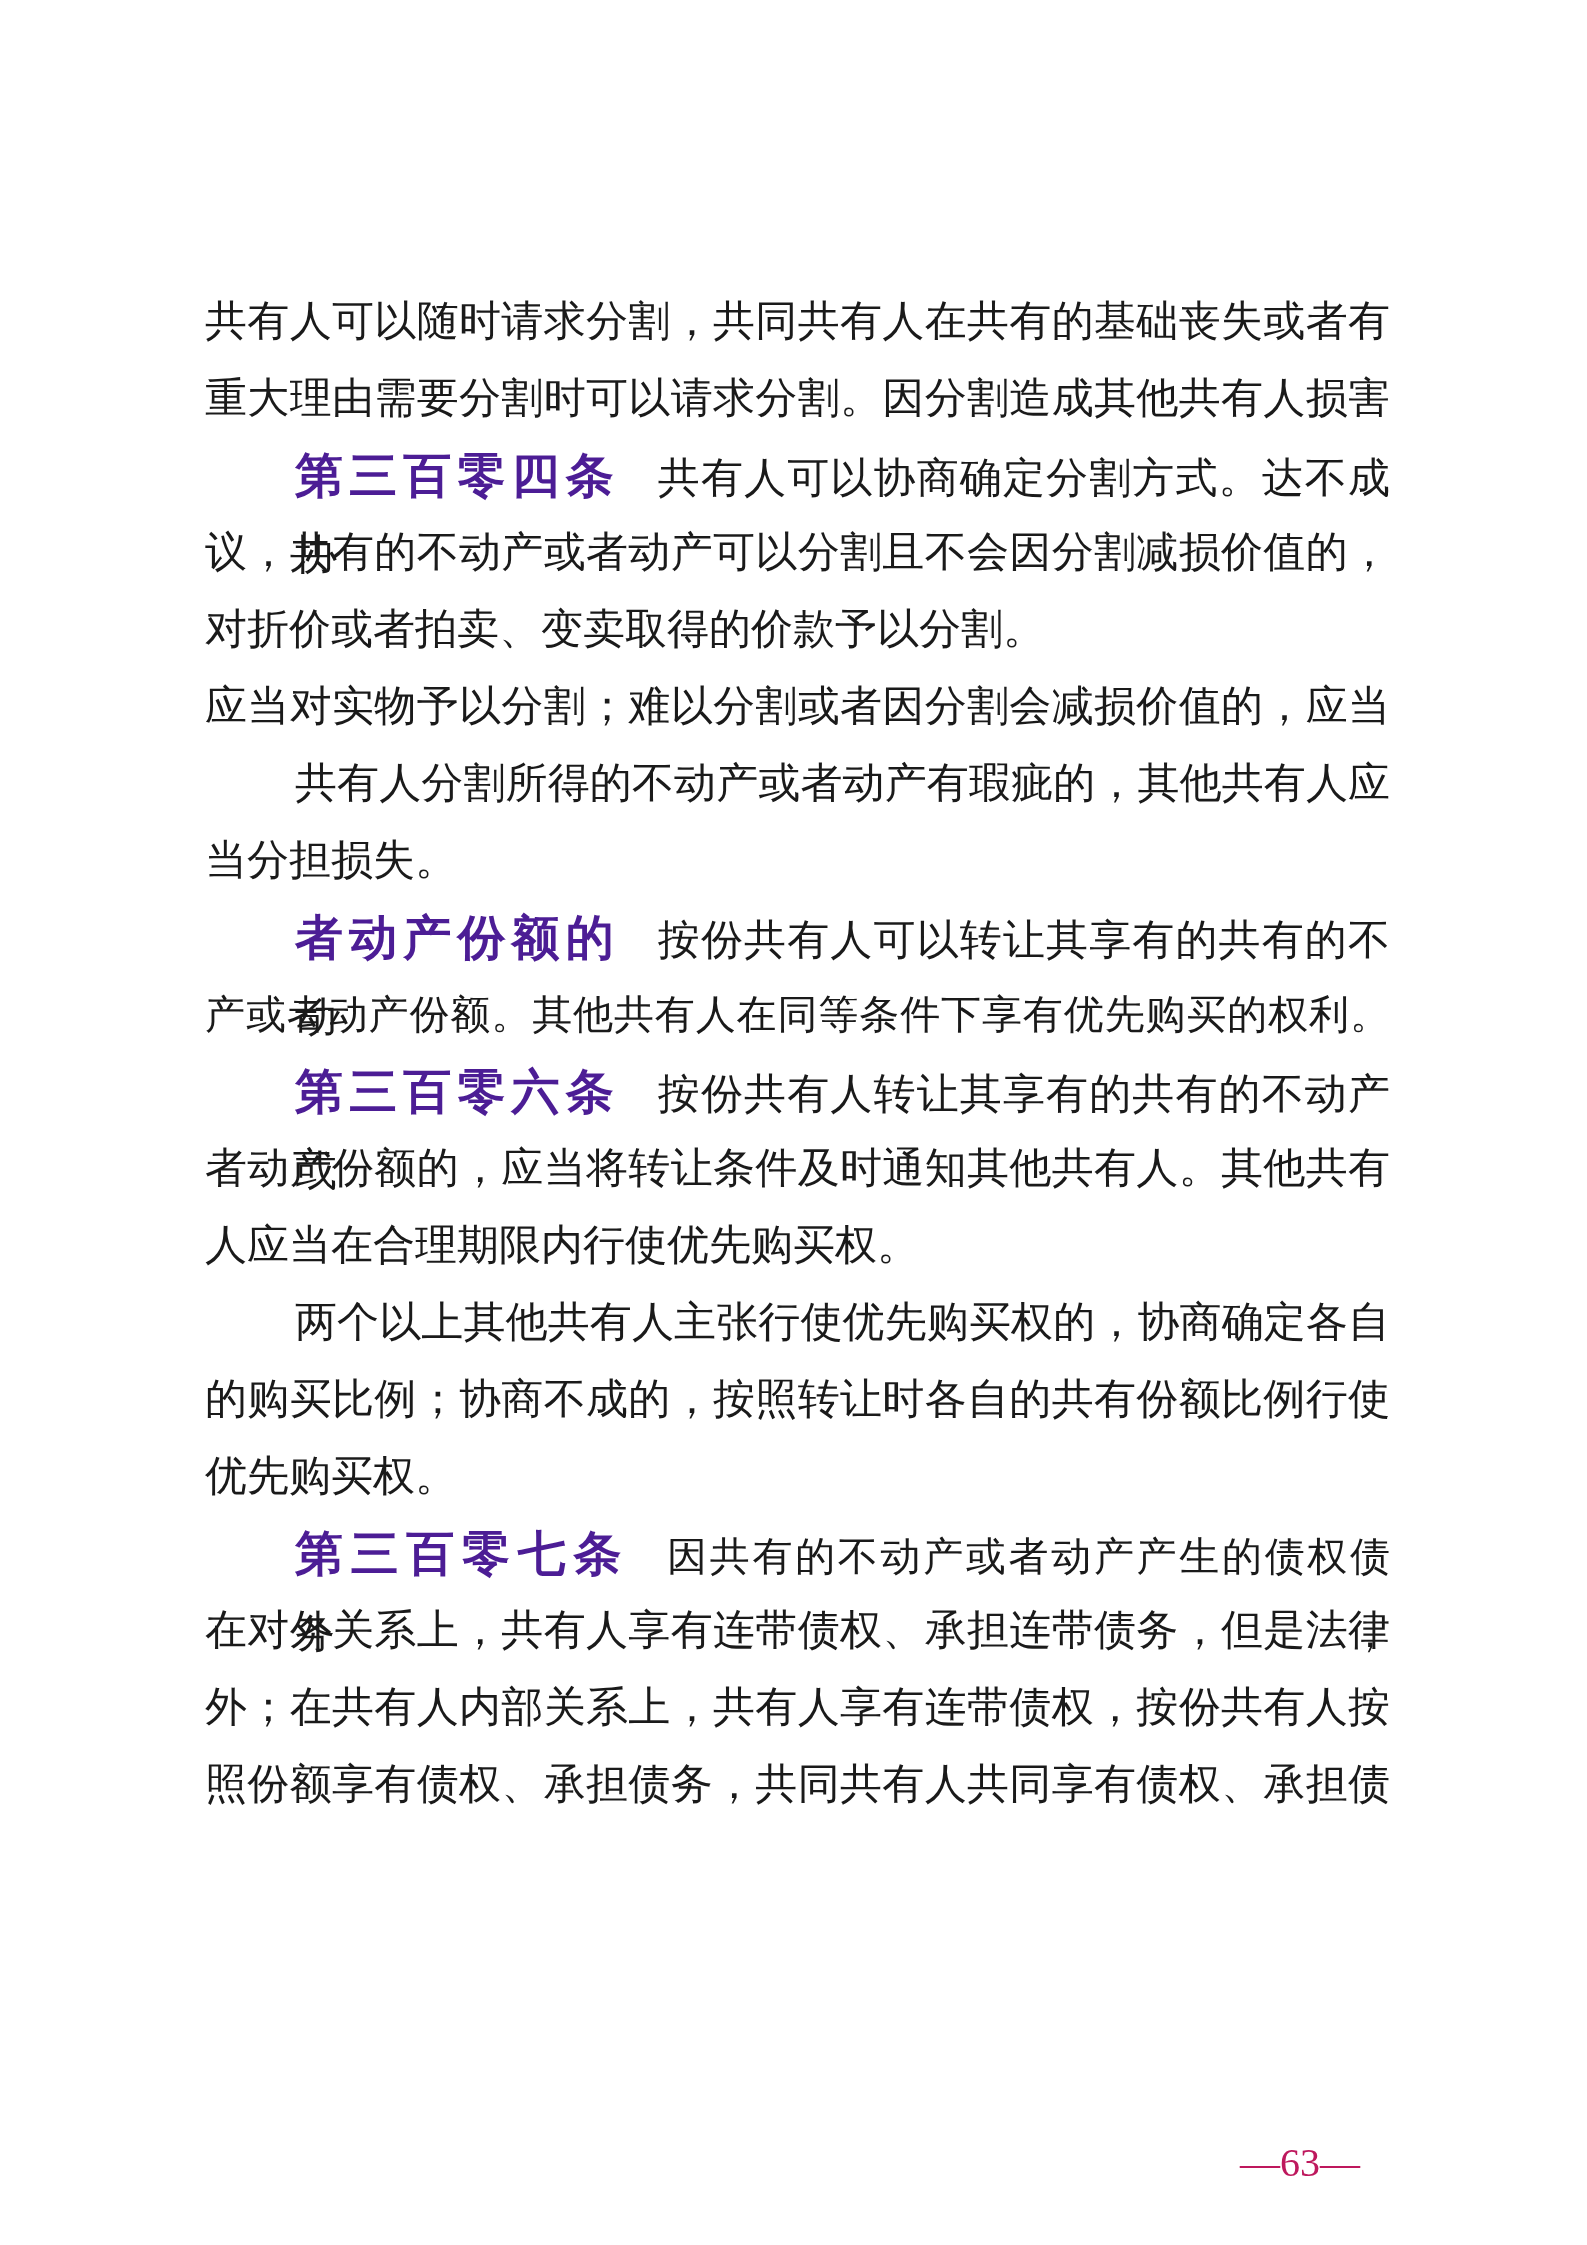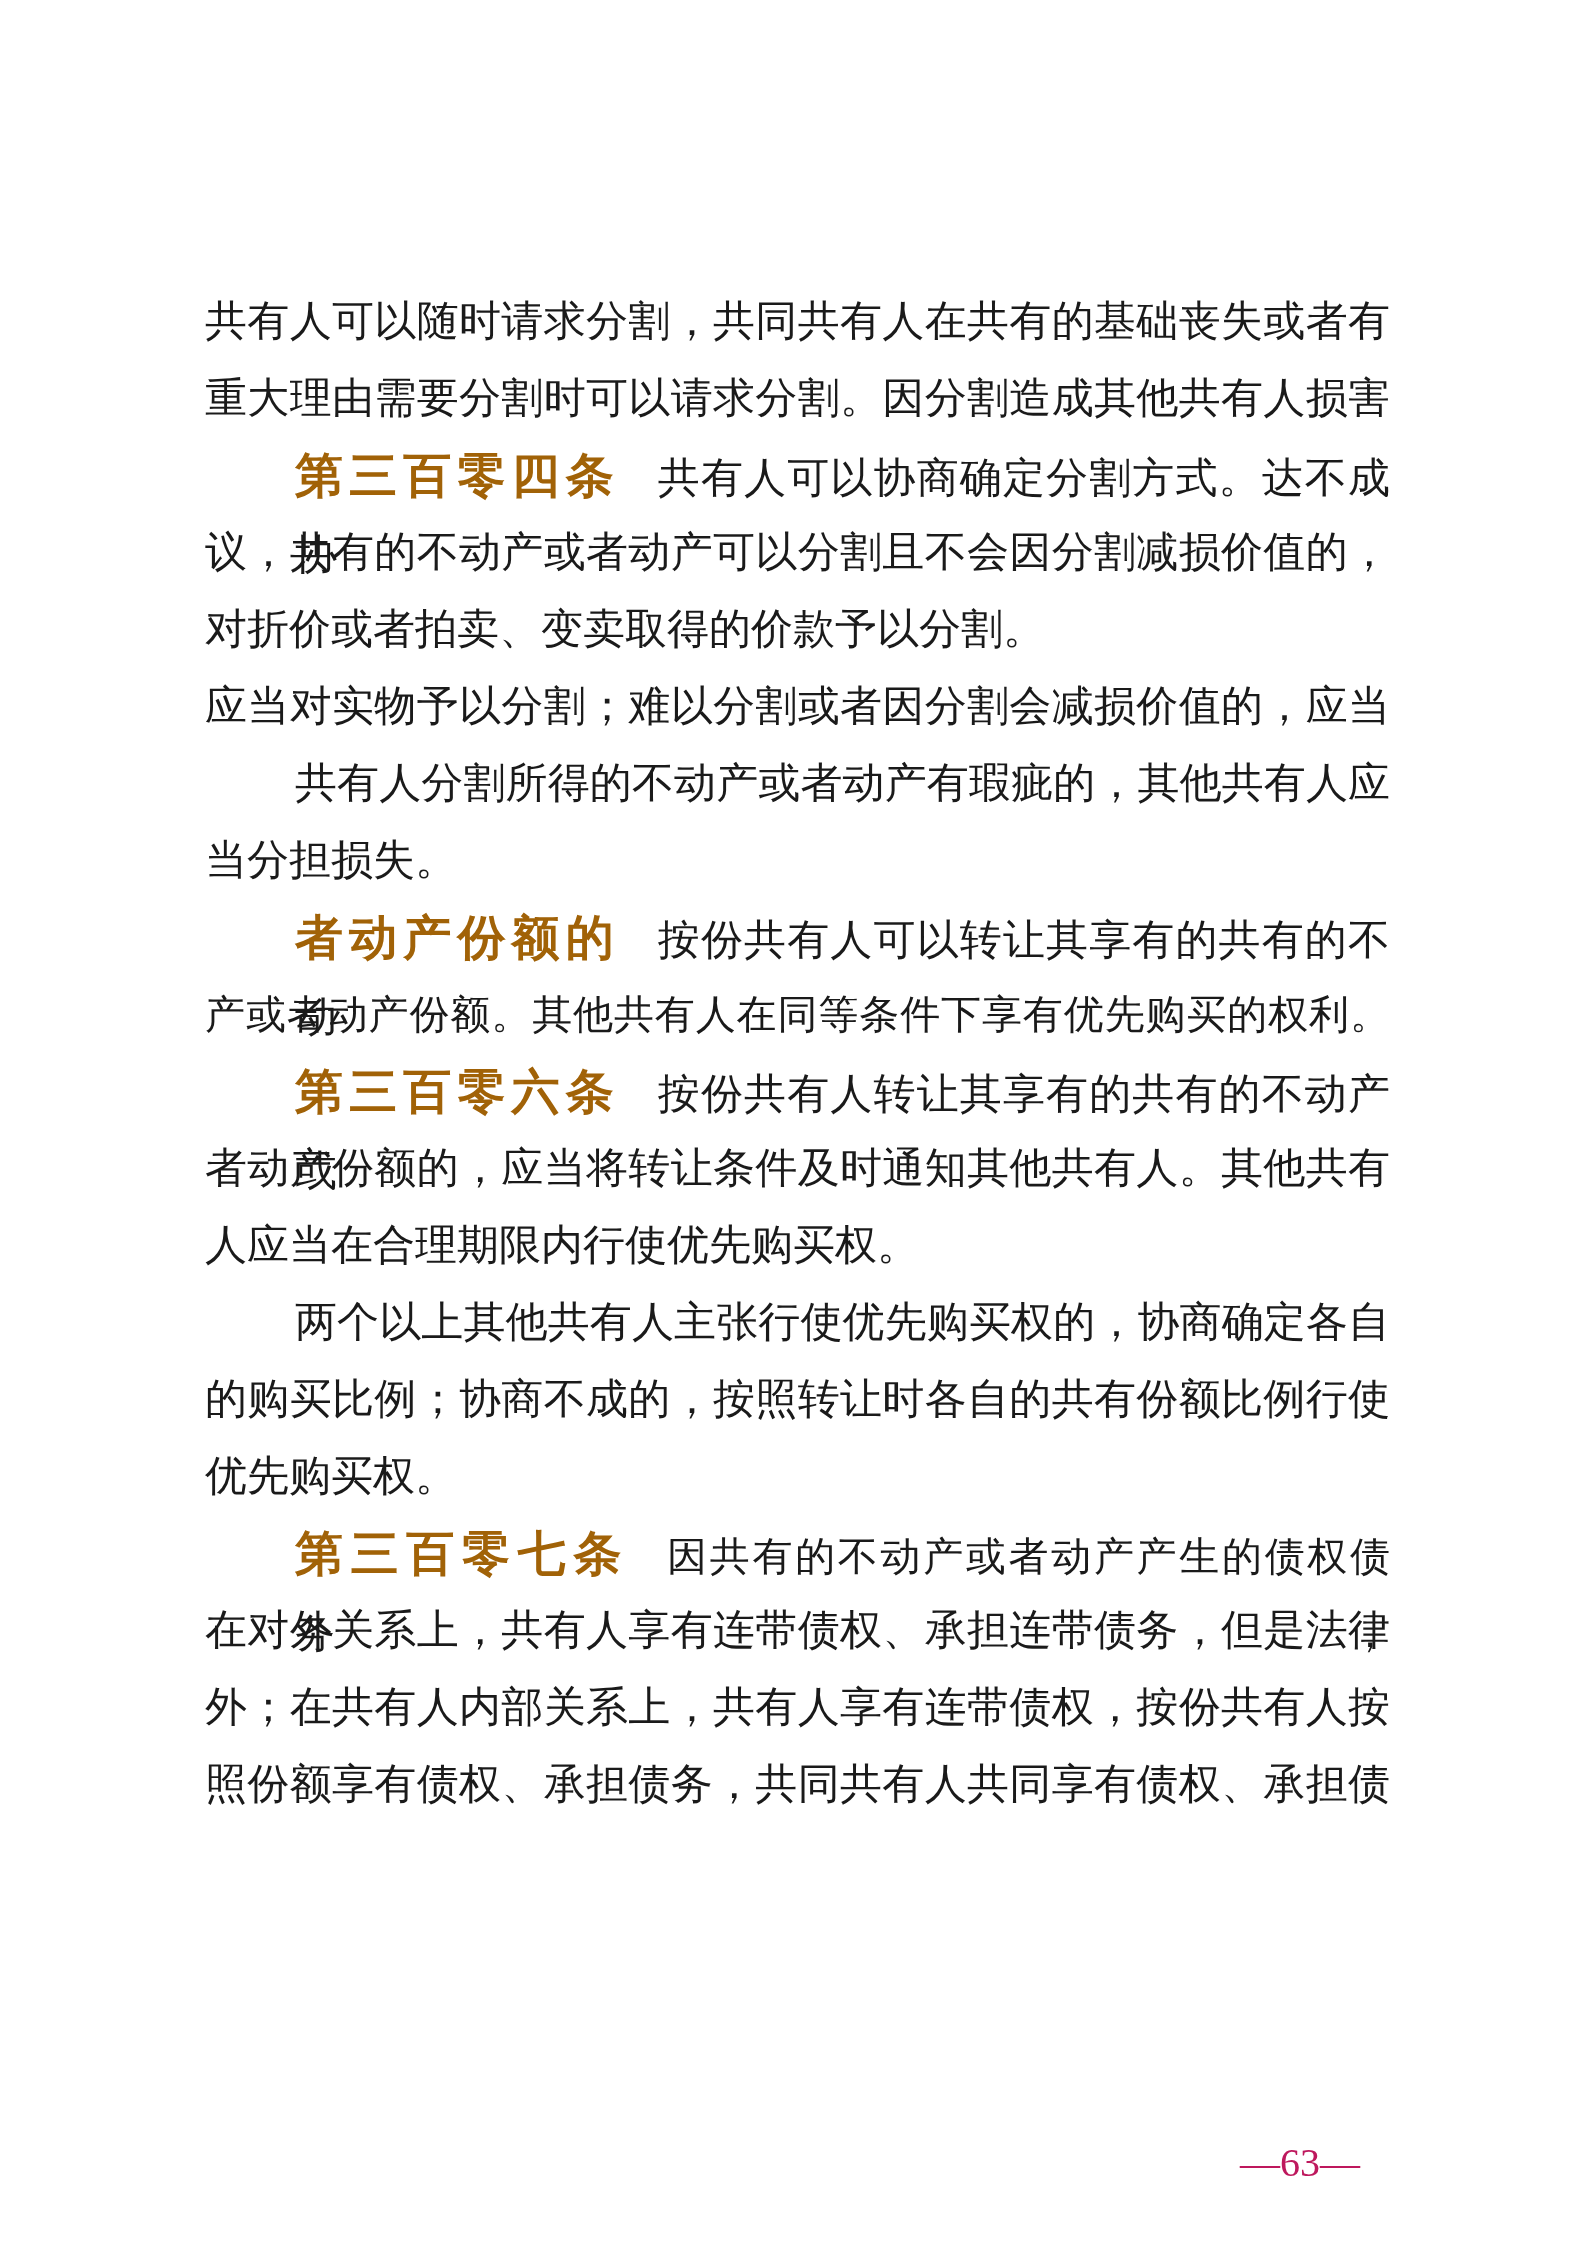--- a/index.html
+++ b/index.html
@@ -34,21 +34,21 @@
     text-align: justify;
     text-align-last: justify;
   }
   .line.indent {
     padding-left: 90px;
   }
   .article-label {
     font-family: "Liberation Sans", "DejaVu Sans", sans-serif;
     font-weight: 700;
     font-size: 48px;
-    color: #a16207;
+    color: #4c1d95;
     letter-spacing: 5px;
     margin-right: 38px;
   }
   .line-text {
     font-family: "Liberation Serif", "DejaVu Serif", serif;
   }
   .line-text.squeeze {
     font-size: 40px;
   }
   .page-number {

